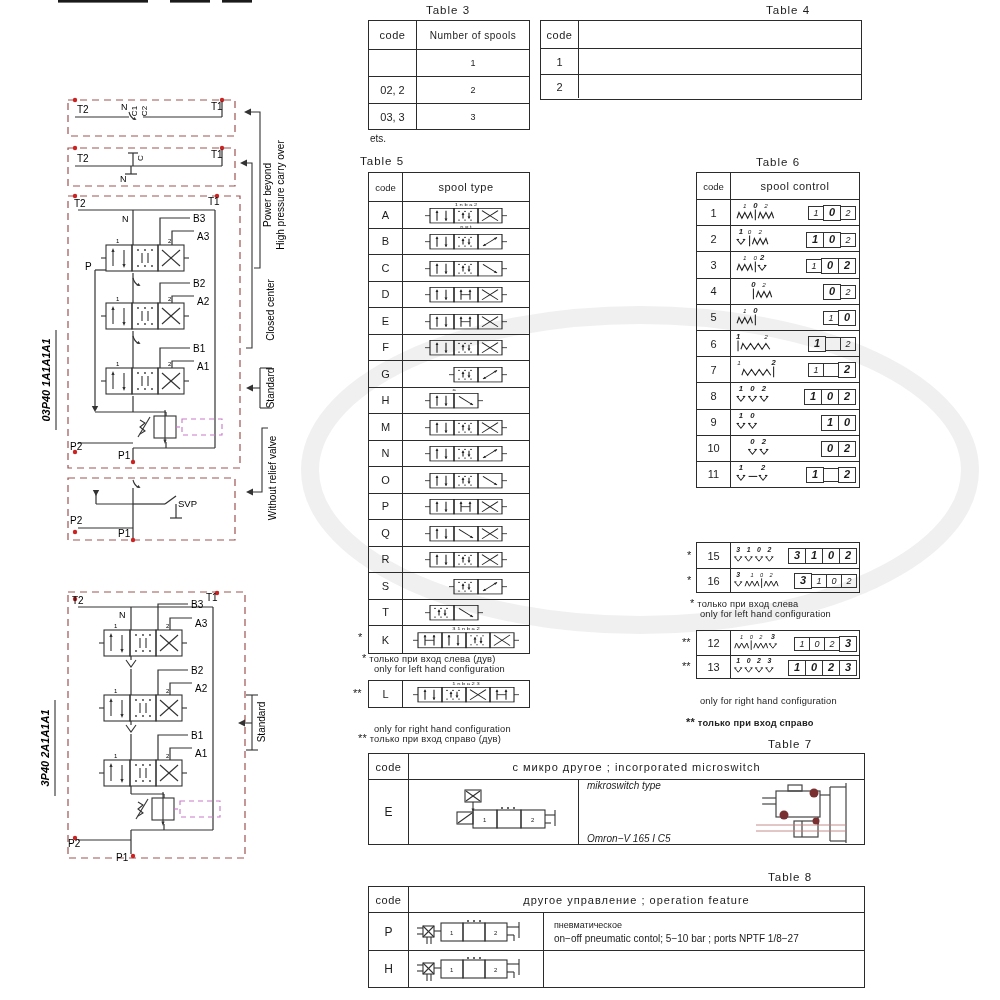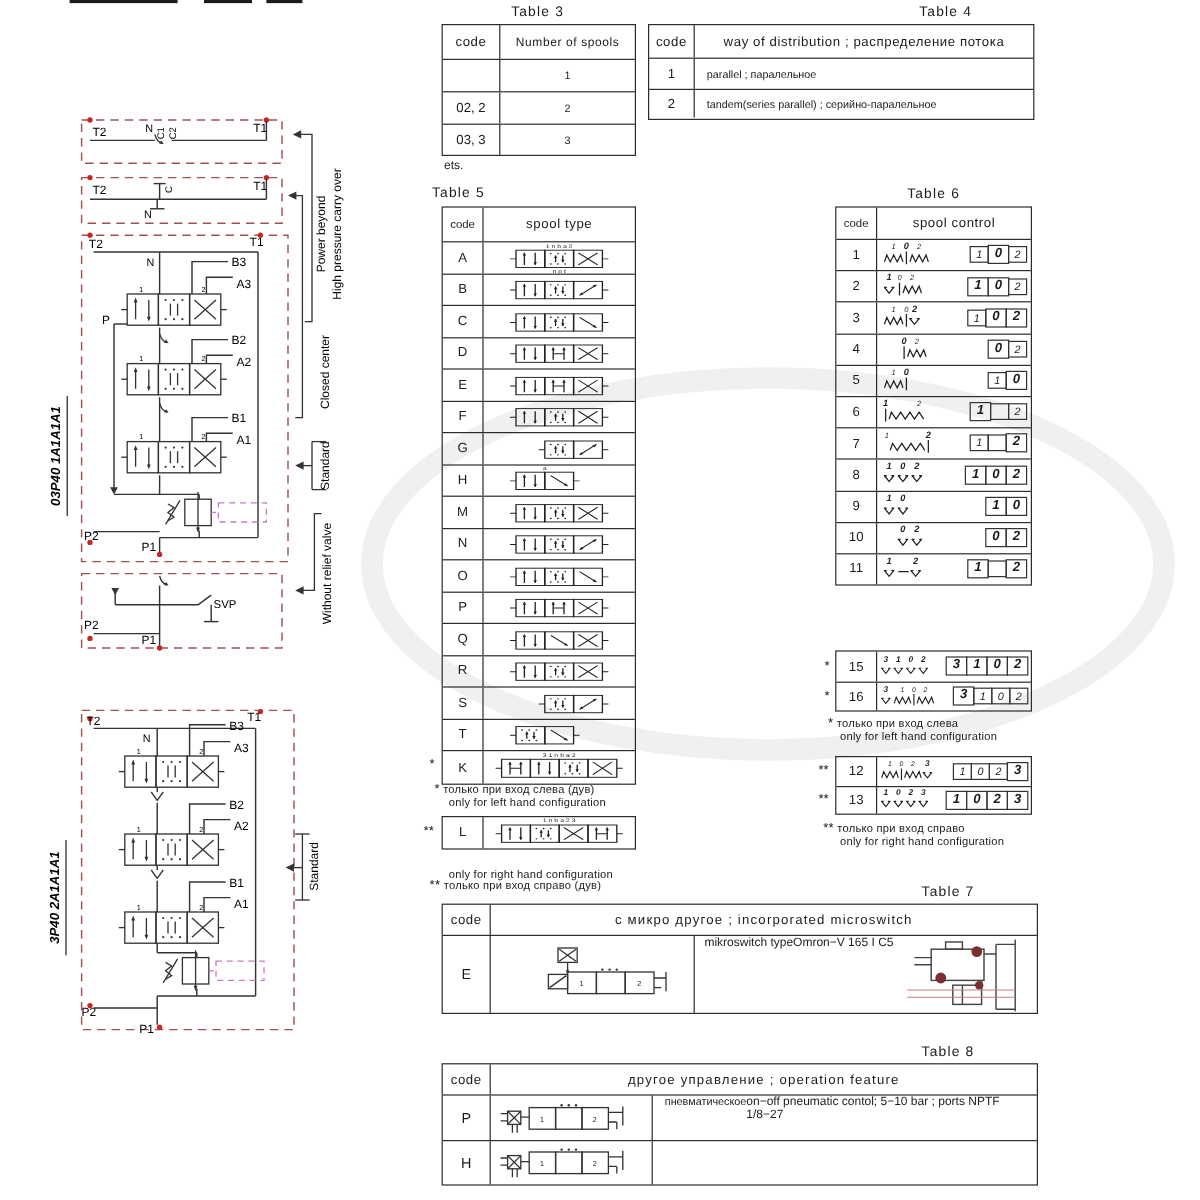--- a/index.html
+++ b/index.html
@@ -290,29 +290,26 @@
     <div class="cell cb" style="width:48px;font-size:11px;">03, 3</div>
     <div class="cell small" style="flex:1;">3</div>
   </div>
 </div>
 <div class="abs" style="left:370px;top:133px;font-size:10px;">ets.</div>
 
 <div class="abs ttl" style="left:766px;top:4px;">Table 4</div>
 <div class="tbl" style="left:540px;top:20px;width:322px;height:80px;">
   <div class="tr first" style="height:27px;">
     <div class="cell cb hdr" style="width:38px;">code</div>
-    <div class="cell hdr" style="flex:1;">way of distribution ; распределение потока</div>
   </div>
   <div class="tr" style="height:26px;">
     <div class="cell cb" style="width:38px;font-size:11px;">1</div>
-    <div class="cell small" style="flex:1;justify-content:flex-start;padding-left:10px;">parallel ; паралельное</div>
   </div>
   <div class="tr" style="height:24px;">
     <div class="cell cb" style="width:38px;font-size:11px;">2</div>
-    <div class="cell small" style="flex:1;justify-content:flex-start;padding-left:10px;">tandem(series parallel) ; серийно-паралельное</div>
   </div>
 </div>
 
 <div class="abs ttl" style="left:360px;top:155px;width:162px;">Table 5</div>
 <div class="tbl" style="left:368px;top:172px;width:162px;">
   <div class="tr first" style="height:28px;">
     <div class="cell cb" style="width:34px;font-size:9.5px;">code</div>
     <div class="cell hdr" style="flex:1;">spool type</div>
   </div>
 
@@ -1140,21 +1137,21 @@
             <text x="18" y="8" text-anchor="middle" font-size="8" font-style="italic" fill="#222" stroke="none" font-weight="bold">0</text>
             <text x="30" y="8" text-anchor="middle" font-size="8" font-style="italic" fill="#222" stroke="none" font-weight="bold">2</text>
             <text x="42" y="8" text-anchor="middle" font-size="8" font-style="italic" fill="#222" stroke="none" font-weight="bold">3</text>
           </svg>
           <span class="boxes" style="margin-left:auto;"><span class="pbox pb">1</span><span class="pbox pb">0</span><span class="pbox pb">2</span><span class="pbox pb">3</span></span>
         </div>
   </div>
 </div>
 <span class="abs marker" style="left:682px;top:636px;">**</span>
 <span class="abs marker" style="left:682px;top:660px;">**</span>
-<div class="abs note" style="left:686px;top:684px;">
+<div class="abs note" style="left:686px;top:716px;font-weight:bold;">
   <span class="marker">**</span>
   <span>только при вход справо</span>
 </div>
 <div class="abs note" style="left:700px;top:696px;">only for right hand configuration</div>
 
 <div class="abs ttl" style="left:768px;top:738px;">Table 7</div>
 <div class="tbl" style="left:368px;top:753px;width:497px;height:92px;">
   <div class="tr first" style="height:25px;">
     <div class="cell cb hdr" style="width:40px;">code</div>
     <div class="cell hdr" style="flex:1;letter-spacing:1px;">с микро другое ; incorporated microswitch</div>
@@ -1178,21 +1175,21 @@
               <line x1="126" y1="24" x2="126" y2="40"></line>
               <line x1="116" y1="37" x2="122" y2="37"></line>
           <circle cx="73" cy="22" r="1" fill="#333" stroke="none"></circle>
               <circle cx="79" cy="22" r="1" fill="#333" stroke="none"></circle>
               <circle cx="85" cy="22" r="1" fill="#333" stroke="none"></circle>
         </g>
         <text x="54" y="36" font-size="6" fill="#222">1</text>
         <text x="102" y="36" font-size="6" fill="#222">2</text>
       </svg>
     </div>
-    <div class="cell" style="flex:1;flex-direction:row;align-items:flex-start;justify-content:flex-start;padding-left:8px;position:relative;">
+    <div class="cell" style="flex:1;flex-direction:column;align-items:flex-start;justify-content:space-between;padding-left:8px;position:relative;font-style:italic;">
       <div style="font-size:10px;margin-bottom:8px;">mikroswitch type</div>
       <div style="font-size:10px;">Omron−V 165 I C5</div>
       <svg width="112" height="62" viewBox="0 0 112 62" style="position:absolute;right:2px;top:1px;">
         <g stroke="#444" stroke-width="1.2" fill="none">
           <rect x="26" y="10" width="44" height="26"></rect>
           <rect x="38" y="4" width="14" height="6"></rect>
           <line x1="12" y1="17" x2="26" y2="17"></line>
               <line x1="12" y1="23" x2="26" y2="23"></line>
           <line x1="70" y1="14" x2="80" y2="14"></line>
           <rect x="44" y="40" width="24" height="16"></rect>
@@ -1240,21 +1237,21 @@
               <line x1="90" y1="19" x2="97" y2="19"></line>
               <line x1="97" y1="19" x2="97" y2="25"></line>
           <circle cx="51" cy="5" r="1" fill="#333" stroke="none"></circle>
               <circle cx="57" cy="5" r="1" fill="#333" stroke="none"></circle>
               <circle cx="63" cy="5" r="1" fill="#333" stroke="none"></circle>
         </g>
         <text x="33" y="19" font-size="6" fill="#222">1</text>
         <text x="77" y="19" font-size="6" fill="#222">2</text>
       </svg>
     </div>
-    <div class="cell" style="flex:1;flex-direction:row;align-items:flex-start;justify-content:center;padding-left:10px;">
+    <div class="cell" style="flex:1;flex-direction:column;align-items:flex-start;justify-content:center;padding-left:10px;">
       <div style="font-size:9px;margin-bottom:3px;">пневматическое</div>
       <div style="font-size:10px;">on−off pneumatic contol; 5−10 bar ; ports NPTF 1/8−27</div>
     </div>
   </div>
   <div class="tr" style="height:37px;">
     <div class="cell cb" style="width:40px;font-size:12px;">H</div>
     <div class="cell cb" style="width:135px;">
       <svg width="118" height="32" viewBox="0 0 118 32">
         <g stroke="#333" stroke-width="1.1" fill="none">
           <line x1="0" y1="12" x2="6" y2="12"></line>

